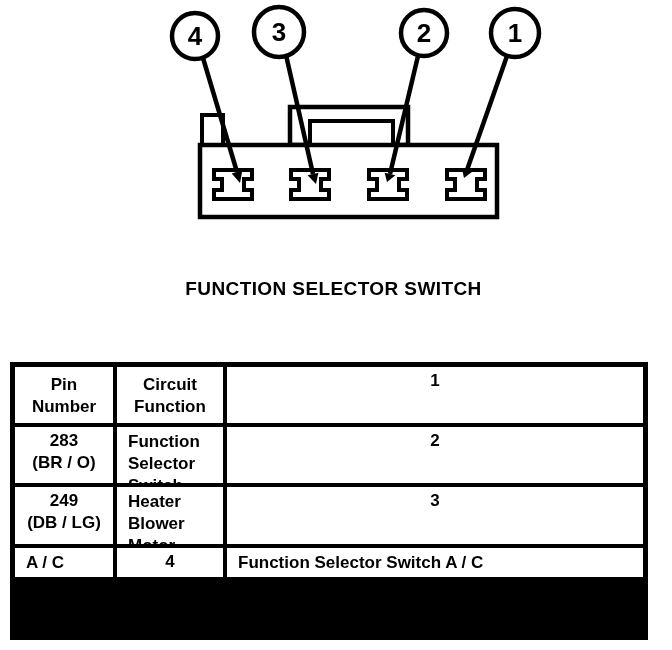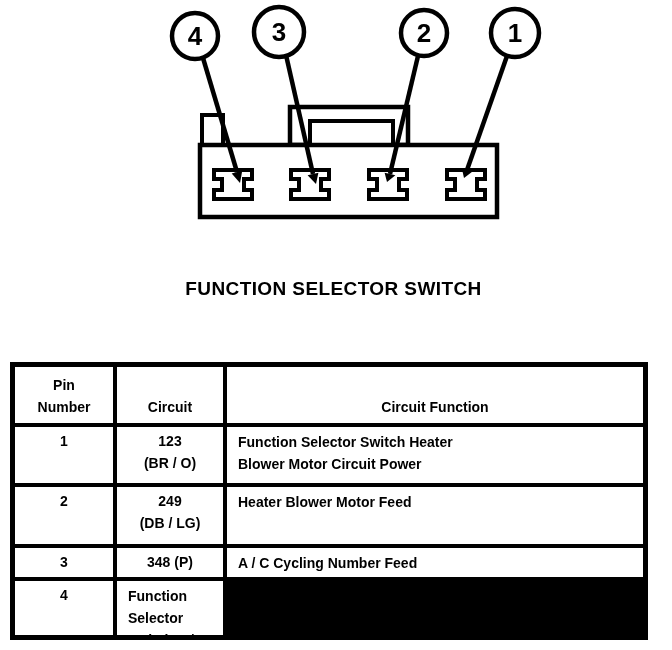--- a/index.html
+++ b/index.html
@@ -38,21 +38,21 @@
     display: grid;
     grid-template-columns: 98px 106px 1fr;
     grid-template-rows: 56px 56px 57px 29px 54px;
     gap: 4px;
     padding: 5px;
     background: #000000;
   }
   .cell {
     background: #ffffff;
     font-weight: bold;
-    font-size: 14px;
+    font-size: 17px;
     line-height: 22px;
     white-space: pre-line;
     box-sizing: border-box;
     overflow: hidden;
   }
   .cell.head {
     display: flex;
     align-items: flex-end;
     justify-content: center;
     text-align: center;
@@ -113,36 +113,34 @@
       <text class="callout-num" x="515" y="42" text-anchor="middle">1</text>
     </g>
   </svg>
 
   <div class="diagram-title">FUNCTION SELECTOR SWITCH</div>
 
   <div class="pin-table">
 
     <div class="cell head">Pin
 Number</div>
-    <div class="cell head">Circuit</div>
     <div class="cell head">Circuit Function</div>
 
     <div class="cell center">1</div>
-    <div class="cell center">123
+    <div class="cell center">283
 (BR / O)</div>
     <div class="cell func">Function Selector Switch Heater
 Blower Motor Circuit Power</div>
 
     <div class="cell center">2</div>
     <div class="cell center">249
 (DB / LG)</div>
     <div class="cell func">Heater Blower Motor Feed</div>
 
     <div class="cell center">3</div>
-    <div class="cell center">348 (P)</div>
     <div class="cell func">A / C Cycling Number Feed</div>
 
     <div class="cell center">4</div>
     <div class="cell func">Function Selector Switch A / C
 Cycling Circuit Power</div>
   </div>
 
 </div>
 
 </body></html>

